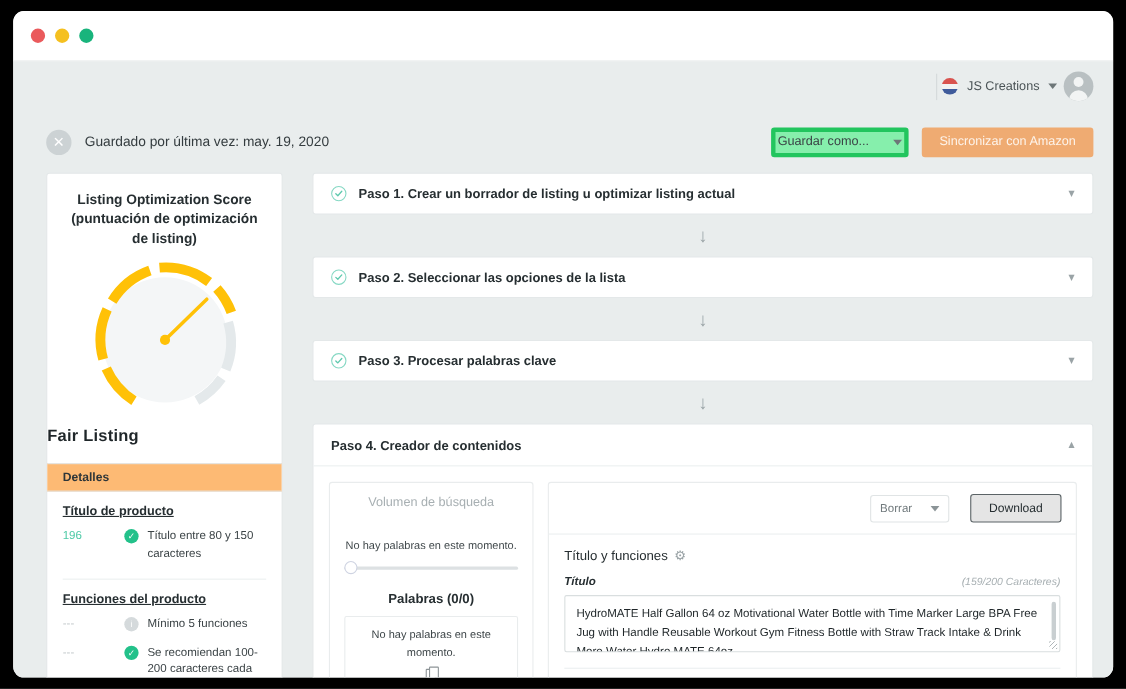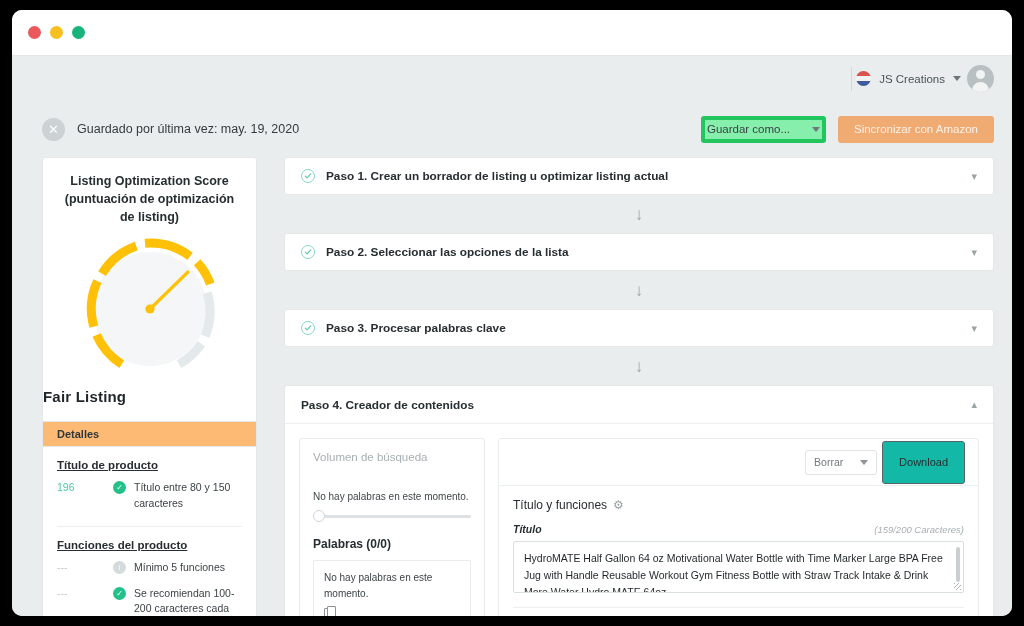--- a/index.html
+++ b/index.html
@@ -139,46 +139,46 @@
   }
   .panel-head {
     height:38px; display:flex; align-items:center; padding:0 16px;
     border-bottom:1px solid #eceff0;
   }
   .panel-head .spacer { flex:1; }
   .panel-body { display:flex; padding: 14px 14px 0; gap: 13px; }
 
   .kwcol {
     width: 186px; flex:none; border:1px solid #e9eced; border-radius:3px;
-    padding: 12px 13px; height: 189px; overflow:hidden;
+    padding: 12px 13px; height: 189px; overflow:hidden;text-align:center;
   }
   .kw-ph { font-size:11.5px; color:#a7afb2; margin-bottom: 28px; }
   .kw-note { font-size:10px; color:#40484b; margin-bottom:7px; }
   .slider { position:relative; height:14px; margin-bottom:14px; }
   .slider-track { position:absolute; top:6px; left:0; right:0; height:3px;
     background:#dde1e3; border-radius:2px; }
   .slider-knob { position:absolute; left:0; top:1px; width:12px;height:12px;
     border-radius:50%; background:#fff; border:1.5px solid #cfd4e2; }
   .kw-count { font-size:12px; font-weight:bold; color:#262e31; margin-bottom:9px; }
   .kw-box { border:1px solid #e9eced; border-radius:2px; padding:9px 10px; height:78px; }
   .kw-box-text { font-size:10px; color:#3c4447; line-height:1.55; }
 
   .editcol { flex:1; min-width:0; border:1px solid #e9eced; border-radius:3px; }
   .edit-toolbar {
     height:47px; display:flex; align-items:center; justify-content:flex-end;
-    padding: 0 13px; border-bottom:1px solid #eceff0; gap:5px;
+    padding: 0 13px; border-bottom:1px solid #eceff0; gap:19px;
   }
   .dd {
     width:72px;height:25px;border:1px solid #e0e4e5;border-radius:3px;background:#fff;
     display:flex;align-items:center;justify-content:space-between;padding:0 8px;
     font-size:10.5px;color:#717a7d;
   }
   .dd .caret { border-top-color:#8b9497; }
   .btn-dl {
-    height:43px;padding:0 16px;border:1px solid #5b6366;border-radius:3px;background:#14b8a6;
+    height:26px;padding:0 16px;border:1px solid #5b6366;border-radius:3px;background:#e5e5e5;
     display:flex;align-items:center;font-size:11px;color:#262e31;
   }
   .edit-body { padding: 12px 14px 0; }
   .edit-h {
     font-size:12px;font-weight:normal;color:#262e31;display:flex;align-items:center;gap:6px;
     margin-bottom:11px;
   }
   .gear { color:#9aa3a6; font-size:12px; line-height:1; }
   .field-head { display:flex; align-items:baseline; margin-bottom:6px;font-style:italic; }
   .field-lbl { font-size:10.5px; font-weight:bold; color:#262e31; }

